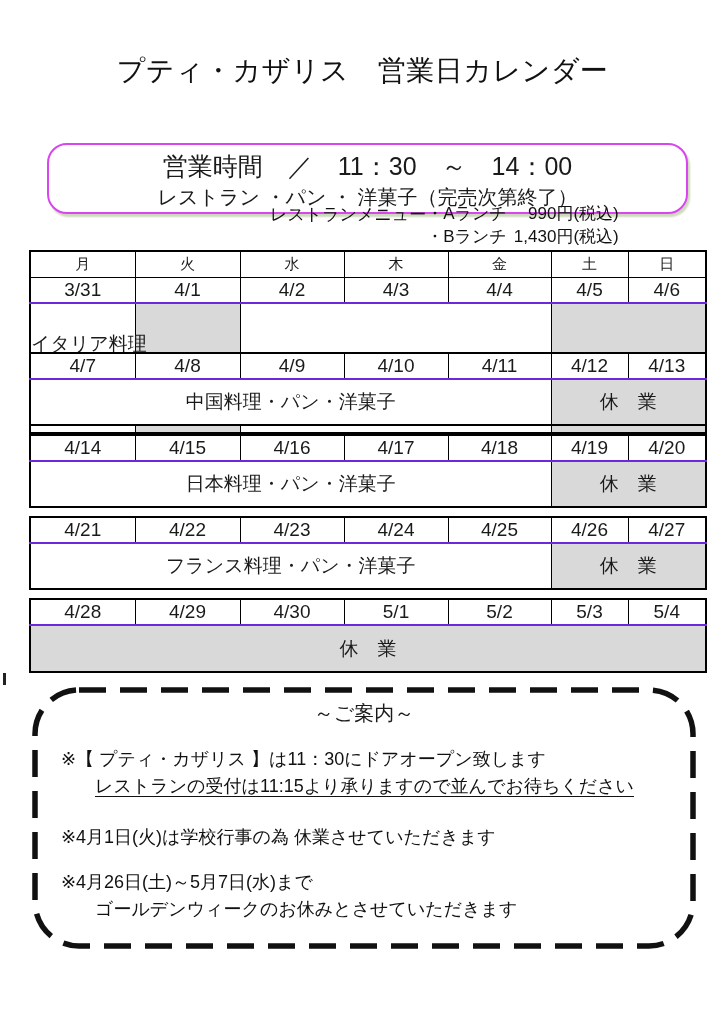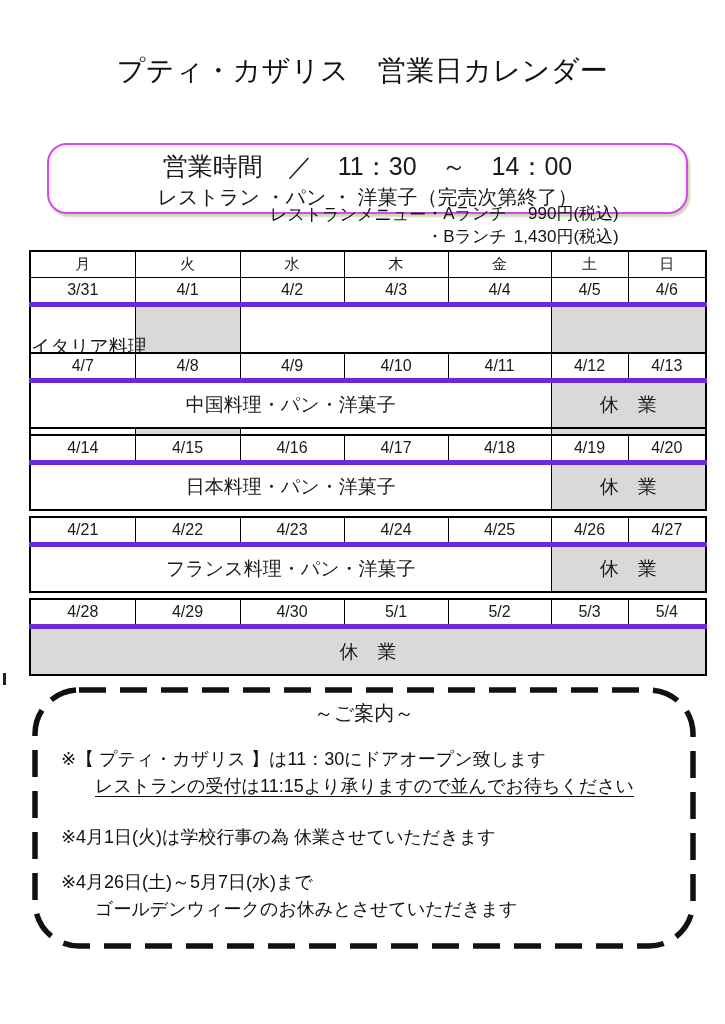--- a/index.html
+++ b/index.html
@@ -39,21 +39,21 @@
   .menu-item{display:flex;line-height:21px;white-space:pre;}
   .menu-item .price{display:inline-block;width:112px;text-align:right;}
   
   table.wk{
     position:absolute;left:29px;width:676px;
     border-collapse:collapse;table-layout:fixed;
     border:2px solid #000;background:#fff;
   }
   table.wk td{border:1px solid #000;text-align:center;vertical-align:middle;padding:0;}
   tr.dayhdr td{height:25px;font-size:15px;}
-  tr.dates td{height:24px;font-size:16px;border-bottom:5px solid #6d28d9;}
+  tr.dates td{height:24px;font-size:19px;border-bottom:2px solid #6d28d9;}
   tr.sched td{font-size:19px;white-space:pre;}
   .wk1 tr.sched td{height:36px;}
   .wk2 tr.sched td,.wk3 tr.sched td,.wk4 tr.sched td{height:44px;}
   .wk5 tr.sched td{height:45px;}
   td.closed{background:#d9d9d9;}
   td.mon-detail{font-size:13.5px;line-height:16px;white-space:pre;}
   .wk1{top:250px;} .wk2{top:352px;} .wk3{top:434px;} .wk4{top:516px;} .wk5{top:598px;}
   
   .artifact{position:absolute;left:3px;top:673px;width:3px;height:12px;background:#222;}
   

